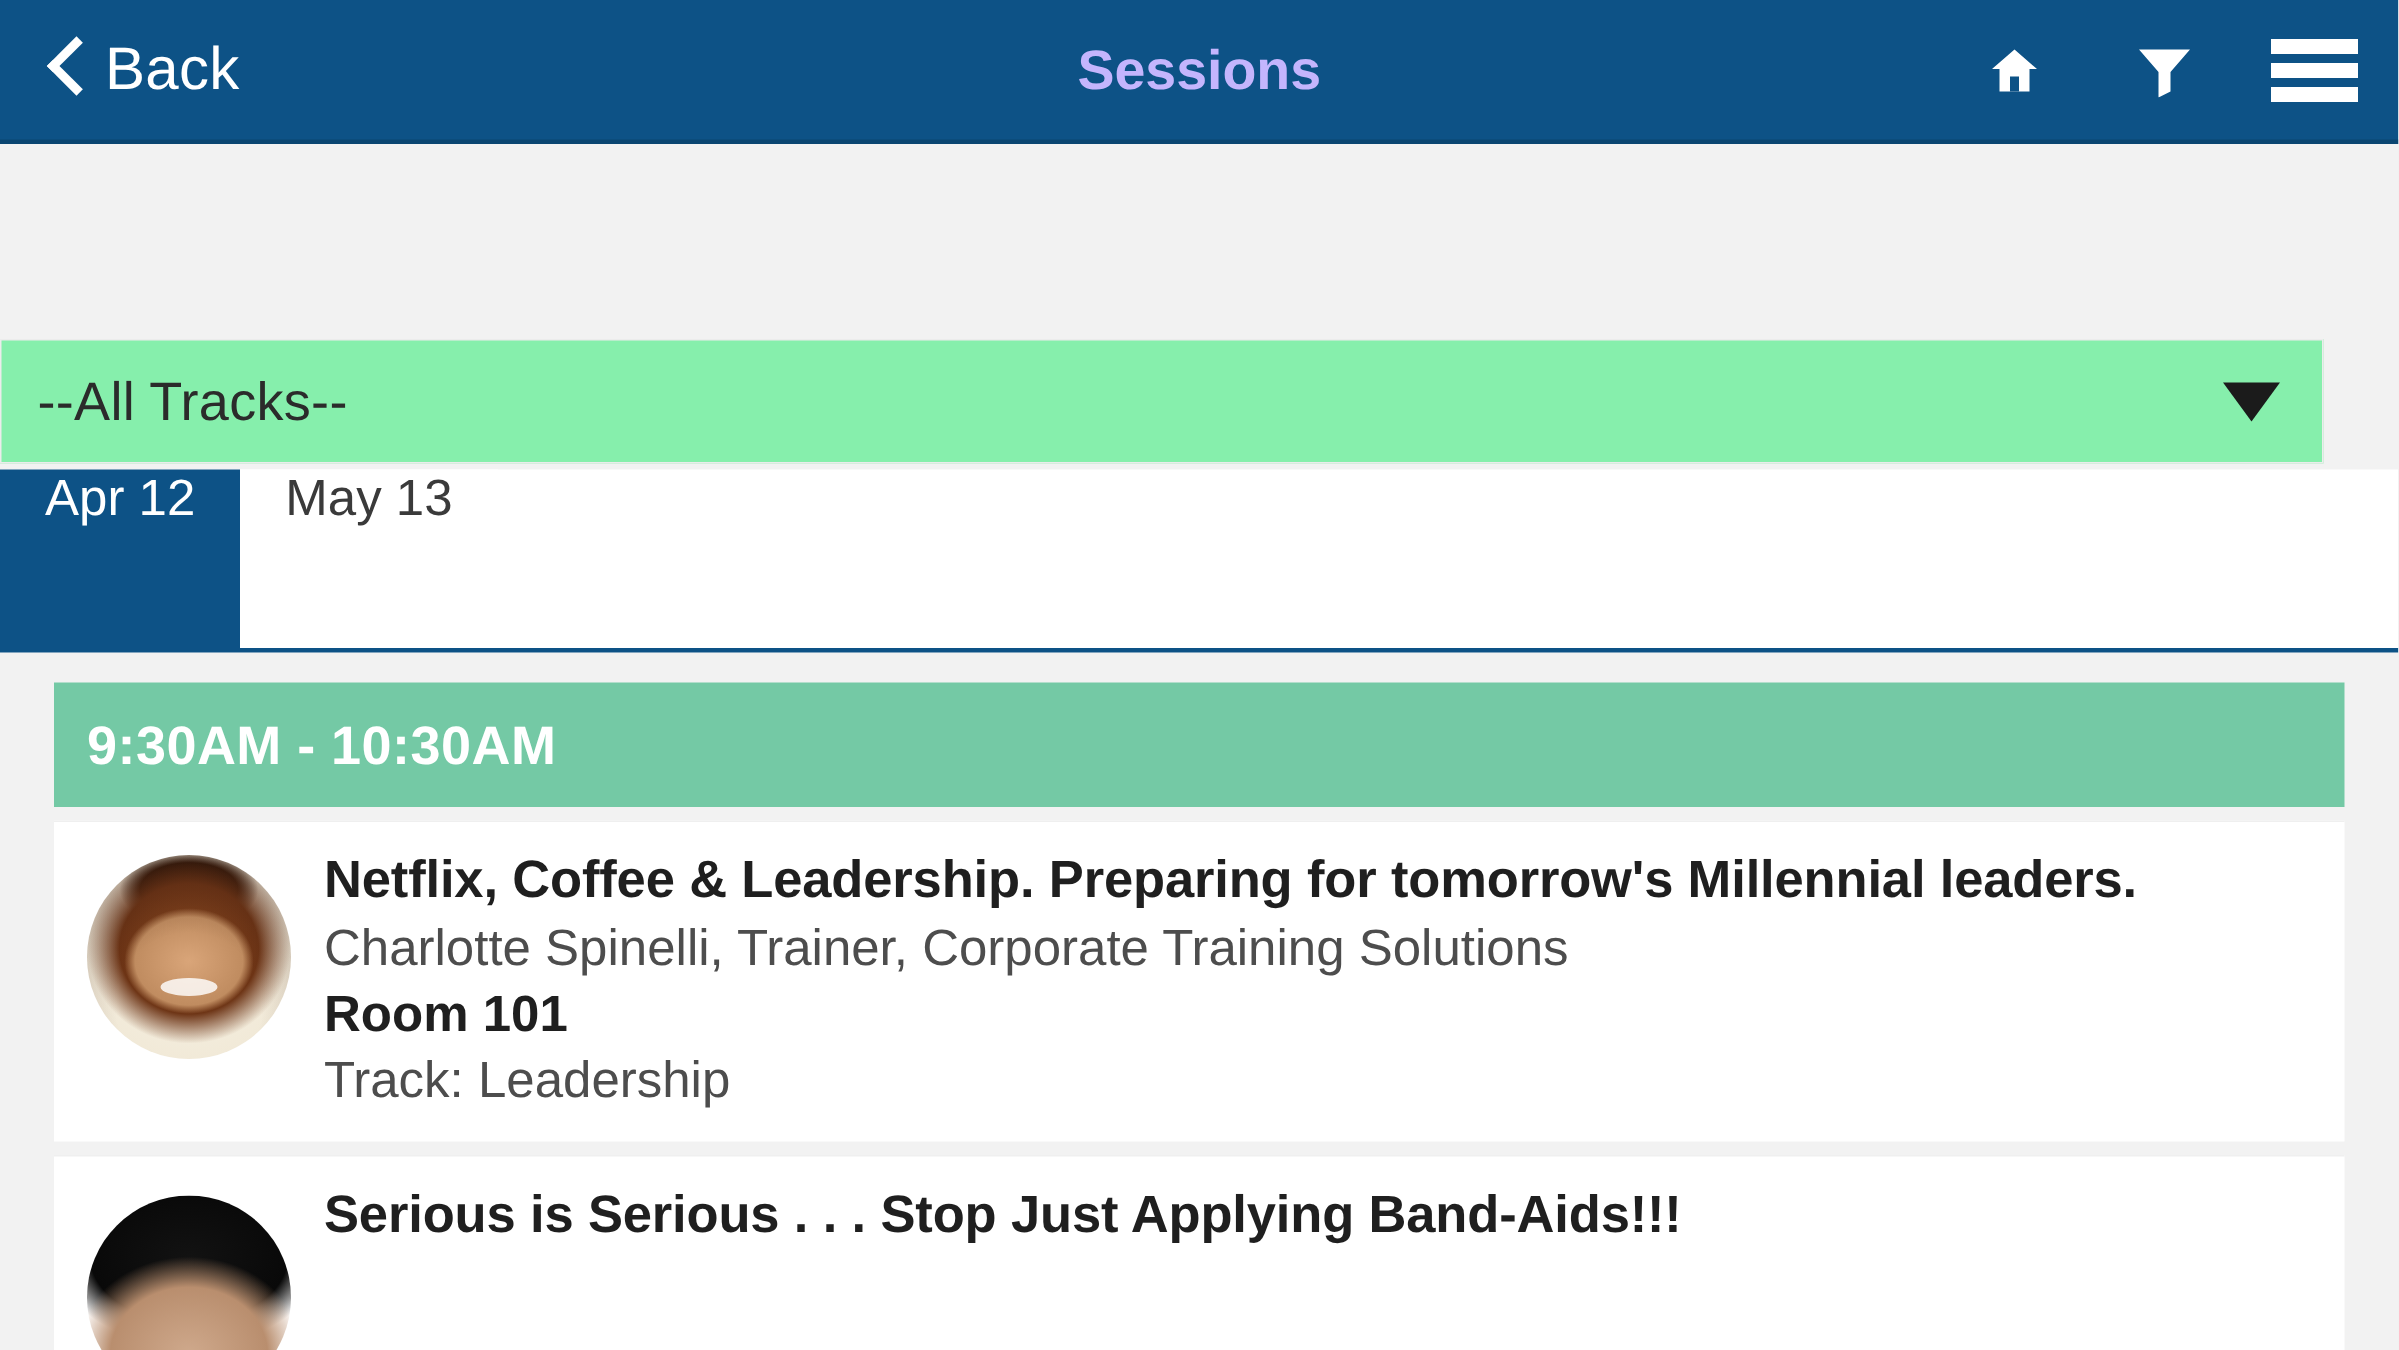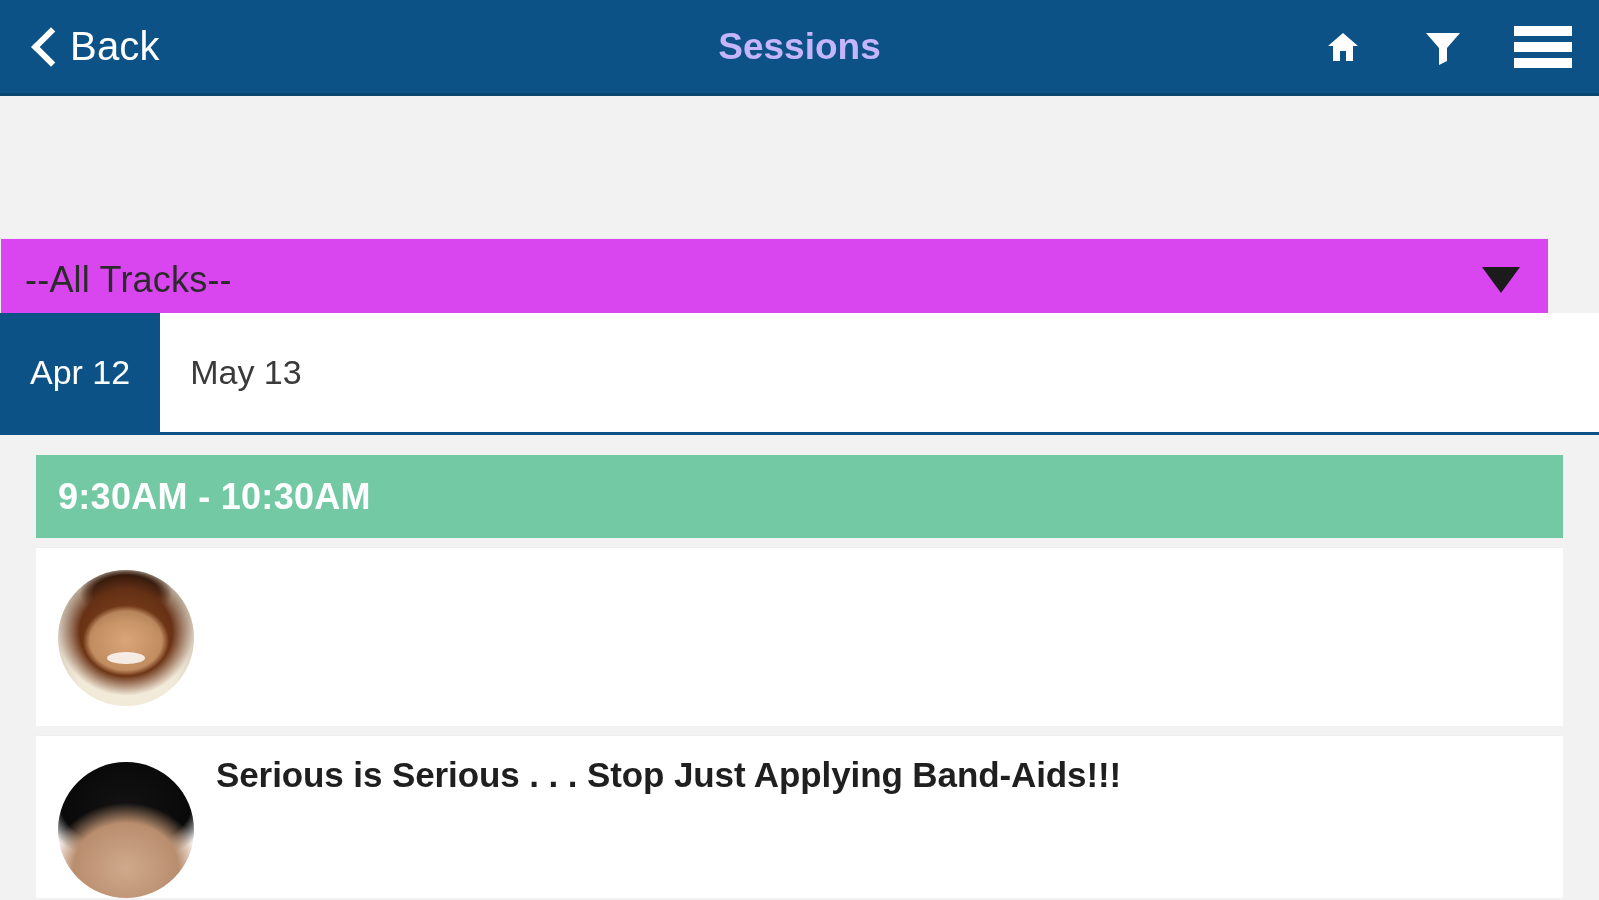--- a/index.html
+++ b/index.html
@@ -28,21 +28,21 @@
     width: 1599px;
     height: 96px;
     background: #0d5286;
     border-bottom: 3px solid #0b4671;
     display: flex;
     align-items: center;
   }
 
   .back-button {
     display: flex;
-    align-items: flex-end;
+    align-items: flex-start;
     gap: 14px;
     margin-left: 30px;
     cursor: pointer;
     user-select: none;
   }
   .back-chevron {
     display: block;
     width: 26px;
     height: 42px;
     position: relative;
@@ -127,24 +127,24 @@
     color: #333333;
   }
   .search-field input::placeholder {
     color: #9a9a9a;
     opacity: 1;
   }
 
   
   .track-select {
     position: absolute;
-    top: 238px; left: 0;
+    top: 226px; left: 0;
     width: 1549px;
     height: 83px;
-    background: #d946ef;
+    background: #86efac;
     border: 1px solid #ececec;
     display: flex;
     align-items: center;
     justify-content: space-between;
     padding: 0 28px 0 24px;
     cursor: pointer;
     user-select: none;
   }
   .track-select-value {
     font-size: 36px;
@@ -164,21 +164,21 @@
     top: 313px; left: 0;
     width: 1599px;
     height: 122px;
     background: #ffffff;
     border-bottom: 3px solid #0d5286;
     display: flex;
     align-items: stretch;
   }
   .date-tab {
     display: flex;
-    align-items: center;
+    align-items: flex-start;
     padding: 0 30px;
     font-size: 34px;
     color: #3a3a3a;
     cursor: pointer;
     user-select: none;
     background: #ffffff;
   }
   .date-tab.active {
     background: #0d5286;
     color: #ffffff;
@@ -354,20 +354,26 @@
   <div class="session-list">
 
     <div class="time-band">
       <span class="time-band-label">9:30AM - 10:30AM</span>
     </div>
 
     <div class="session-card">
       <div class="session-avatar-wrap">
         <div class="avatar avatar-photo-1"></div>
       </div>
+      <div class="session-body">
+        <div class="session-title">Netflix, Coffee &amp; Leadership. Preparing for tomorrow's Millennial leaders.</div>
+        <div class="session-speaker">Charlotte Spinelli, Trainer, Corporate Training Solutions</div>
+        <div class="session-room">Room 101</div>
+        <div class="session-track">Track: Leadership</div>
+      </div>
     </div>
 
     <div class="session-card partial">
       <div class="session-avatar-wrap">
         <div class="avatar avatar-photo-2"></div>
       </div>
       <div class="session-body">
         <div class="session-title">Serious is Serious . . . Stop Just Applying Band-Aids!!!</div>
       </div>
     </div>

